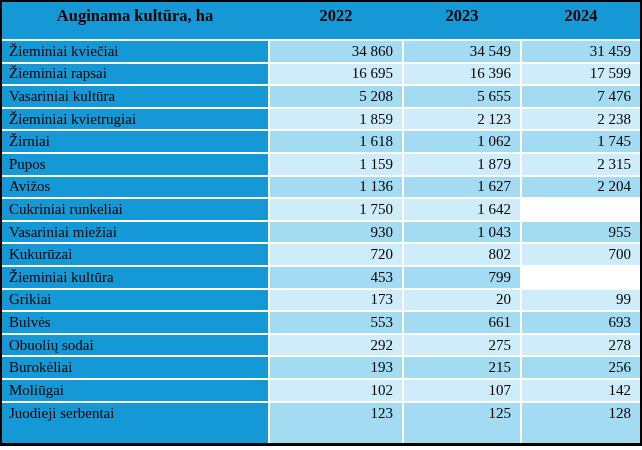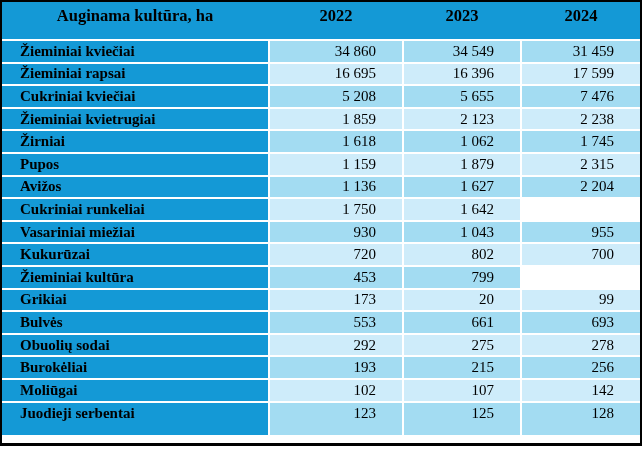--- a/index.html
+++ b/index.html
@@ -44,37 +44,37 @@
     display: flex;
     flex-direction: column;
     row-gap: 2px;
   }
   .row {
     display: grid;
     grid-template-columns: 266px 132px 116px 118px;
     column-gap: 2px;
     height: 20.6px;
   }
-  .row.last { height: 32px; }
+  .row.last { height: 40px; }
   .cell {
     display: flex;
     align-items: center;
     font-size: 15px;
     line-height: 19px;
     overflow: hidden;
   }
   .row.last .cell { align-items: flex-start; padding-top: 1px; }
   .cell.crop {
     background: var(--header_blue, #1499D6);
-    font-weight: bold;
-    padding-left: 18px;
+    font-weight: normal;
+    padding-left: 7px;
   }
   .cell.num {
     justify-content: flex-end;
-    padding-right: 26px;
+    padding-right: 9px;
     font-family: Liberation Serif, serif;
   }
   .row.odd .cell.num { background: var(--row_odd, #A3DCF2); }
   .row.even .cell.num { background: var(--row_even, #CEECFA); }
 </style>
 </head>
 <body>
 
 <div class="canvas">
   <div class="table-frame">
@@ -91,21 +91,21 @@
     <div class="cell num">34 549</div>
     <div class="cell num">31 459</div>
   </div>
         <div class="row even">
     <div class="cell crop">Žieminiai rapsai</div>
     <div class="cell num">16 695</div>
     <div class="cell num">16 396</div>
     <div class="cell num">17 599</div>
   </div>
         <div class="row odd">
-    <div class="cell crop">Cukriniai kviečiai</div>
+    <div class="cell crop">Vasariniai kultūra</div>
     <div class="cell num">5 208</div>
     <div class="cell num">5 655</div>
     <div class="cell num">7 476</div>
   </div>
         <div class="row even">
     <div class="cell crop">Žieminiai kvietrugiai</div>
     <div class="cell num">1 859</div>
     <div class="cell num">2 123</div>
     <div class="cell num">2 238</div>
   </div>

